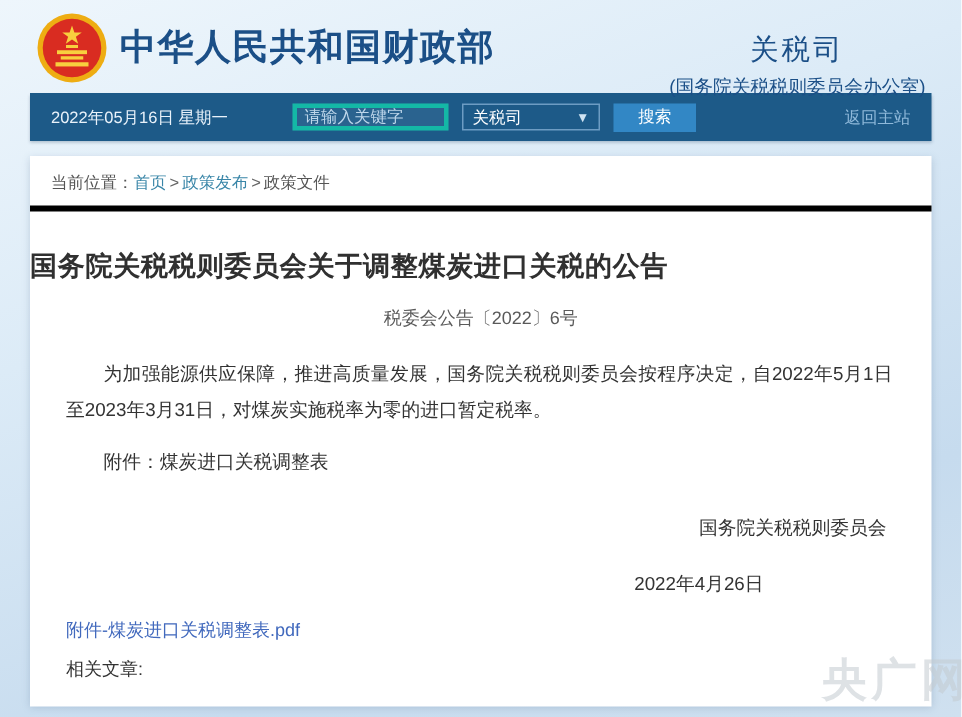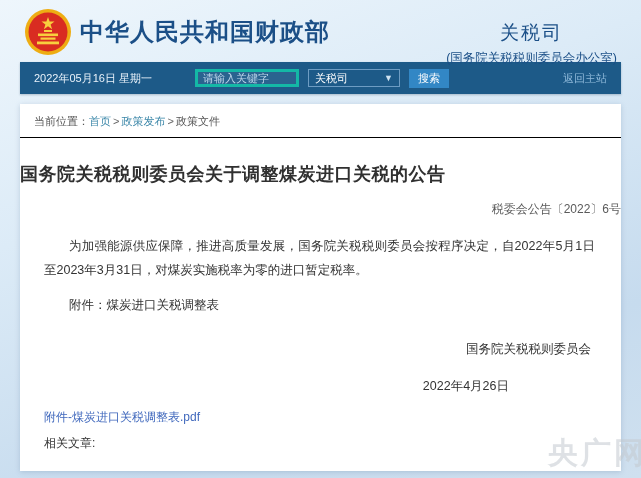--- a/index.html
+++ b/index.html
@@ -37,40 +37,40 @@
     border:3px solid #14b8a6; color:#e8f2fa; font-size:11px; padding:0 5px; outline:none;
     font-family:"Liberation Sans", sans-serif;
   }
   .nav-search::placeholder { color:#bdd6ea; }
   .nav-select {
     width:92px; height:18px; border:1px solid #6d9cc3; color:#ffffff; font-size:11px;
     display:flex; align-items:center; justify-content:space-between; padding:0 6px; cursor:pointer;
   }
   .nav-select .caret { font-size:9px; color:#cfe3f2; }
   .nav-btn {
-    width:40px; height:19px; background:#3287c5; border:none; color:#fff; font-size:11px;
+    width:55px; height:19px; background:#3287c5; border:none; color:#fff; font-size:11px;
     cursor:pointer; line-height:19px; font-family:"Liberation Sans", sans-serif;
   }
   .nav-home { margin-left:auto; color:#8fb9da; font-size:11px; text-decoration:none; cursor:pointer; }
   
   .card {
     position:relative; margin:10px 20px 0 20px; background:#ffffff; height:367px;
     box-shadow:0 1px 5px rgba(90,120,150,.28);
   }
   .breadcrumb {
     padding:10px 14px 8px 14px; font-size:11px; color:#555;
-    border-bottom:1px solid #000000;
+    border-bottom:4px solid #000000;
   }
   .breadcrumb a { color:#3a86a8; text-decoration:none; cursor:pointer; }
   .breadcrumb .sep { margin:0 2px; color:#666; }
   .title {
     margin-top:24px; font-size:18px; font-weight:bold; color:#303030;
     letter-spacing:0.5px;
   }
-  .docnum { margin-top:15px; text-align:right; font-size:12px; color:#5a5a5a; }
+  .docnum { margin-top:15px; text-align:center; font-size:12px; color:#5a5a5a; }
   .para {
     margin:16px 26px 0 24px; font-size:12.5px; color:#333; line-height:1.95;
     text-indent:2em; text-align:justify;
   }
   .attach-line { margin-top:10px; }
   .sig-issuer { margin-top:24px; text-align:right; padding-right:30px; font-size:12.5px; color:#333; }
   .sig-date { margin-top:20px; text-align:right; padding-right:112px; font-size:12.5px; color:#333; }
   .sec-label { margin:24px 0 0 24px; font-size:12px; color:#333; }
   .related-label { margin-top:9px; }
   .file-link {

